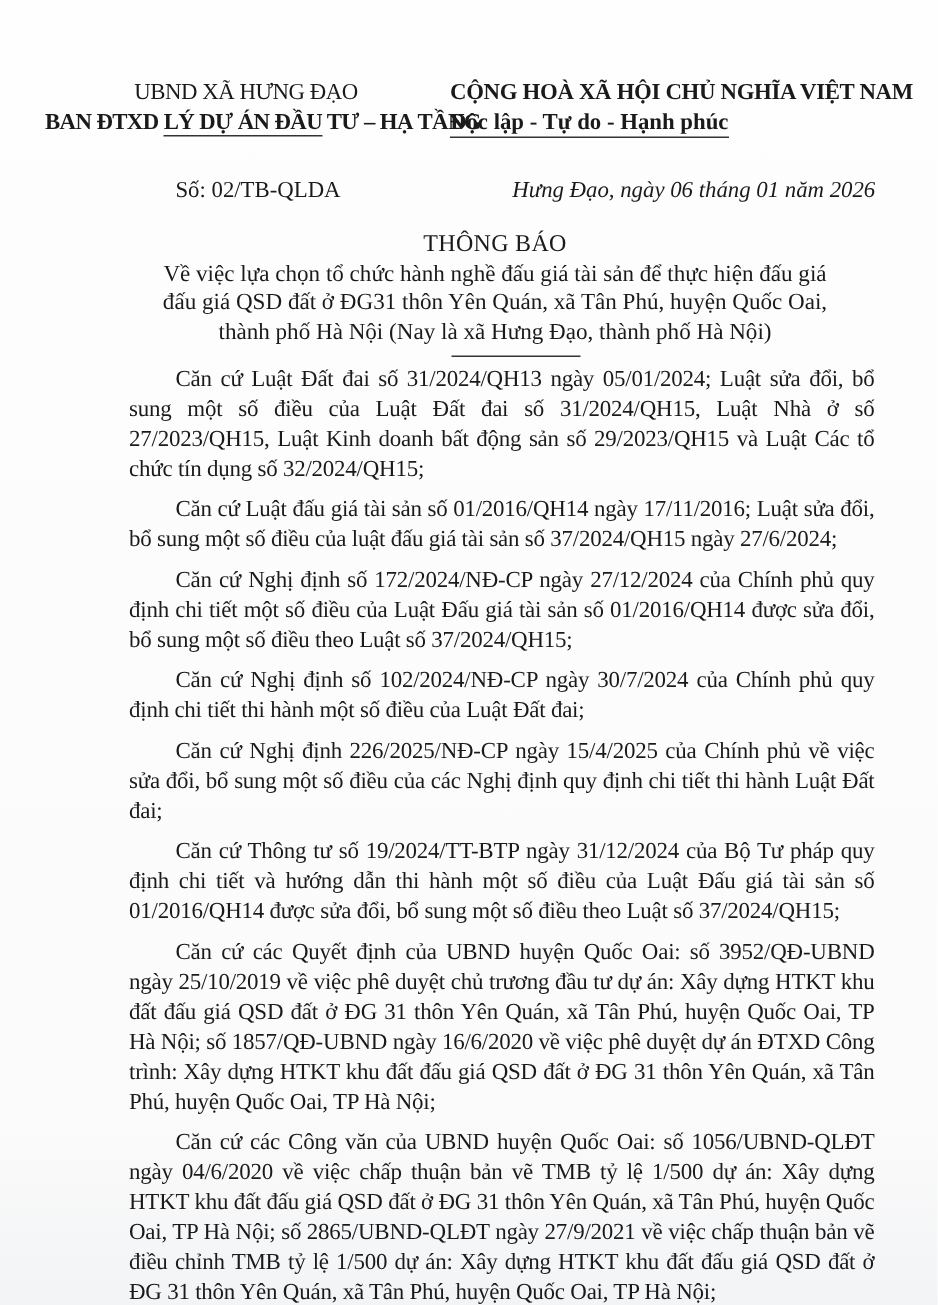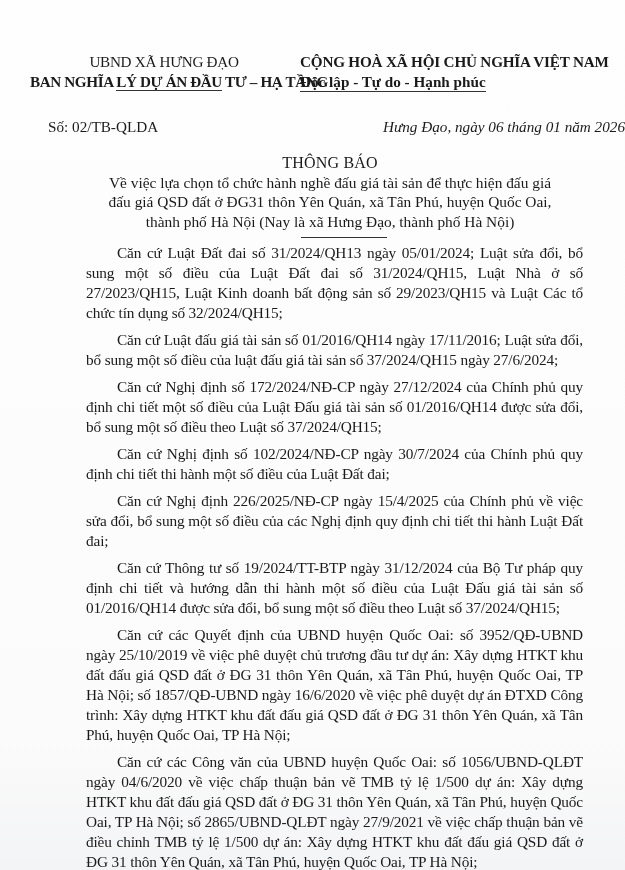--- a/index.html
+++ b/index.html
@@ -69,28 +69,29 @@
     .refline {
       position: absolute;
       top: 118px;
       left: 0;
       width: 625px;
       height: 22px;
       font-size: 15.2px;
     }
     .doc-number {
       position: absolute;
-      left: 48px;
+      left: 38px;
       width: 268px;
+      text-align: center;
     }
     .place-date {
       position: absolute;
       left: 300px;
       width: 325px;
-      text-align: right;
+      text-align: center;
       font-style: italic;
     }
     .title-block {
       position: absolute;
       top: 153px;
       left: 60px;
       width: 540px;
       text-align: center;
       font-weight: normal;
       font-size: 15.4px;
@@ -124,21 +125,21 @@
     }
   </style>
 </head>
 <body>
 
 <div class="page">
 
   <div class="header">
     <div class="hdr-left">
       <div class="org-parent">UBND XÃ HƯNG ĐẠO</div>
-      <div class="org-unit"><span>BAN NGHĨA </span><span class="underline-part">LÝ DỰ ÁN ĐẦU</span><span> TƯ – HẠ TẦNG</span></div>
+      <div class="org-unit"><span>BAN ĐTXD </span><span class="underline-part">LÝ DỰ ÁN ĐẦU</span><span> TƯ – HẠ TẦNG</span></div>
     </div>
     <div class="hdr-right">
       <div class="nation">CỘNG HOÀ XÃ HỘI CHỦ NGHĨA VIỆT NAM</div>
       <div><span class="motto">Độc lập - Tự do - Hạnh phúc</span></div>
     </div>
   </div>
 
   <div class="refline">
     <div class="doc-number">Số: 02/TB-QLDA</div>
     <div class="place-date">Hưng Đạo, ngày 06 tháng 01 năm 2026</div>

